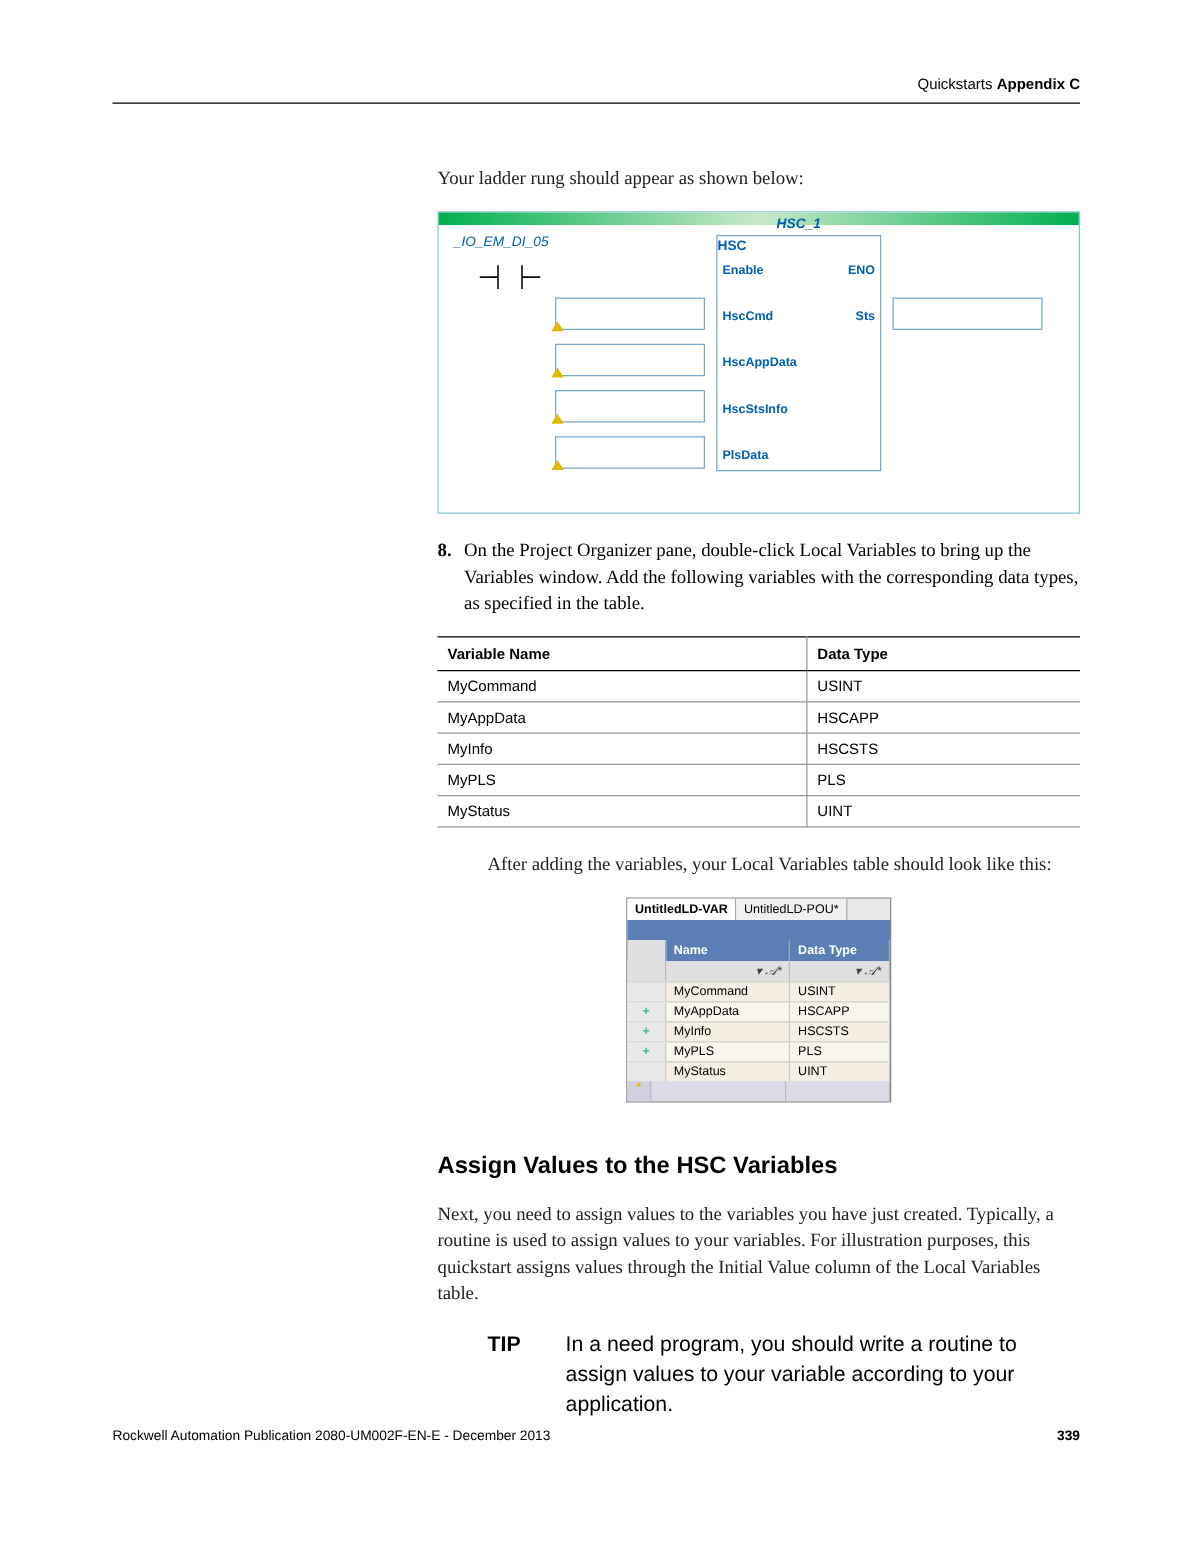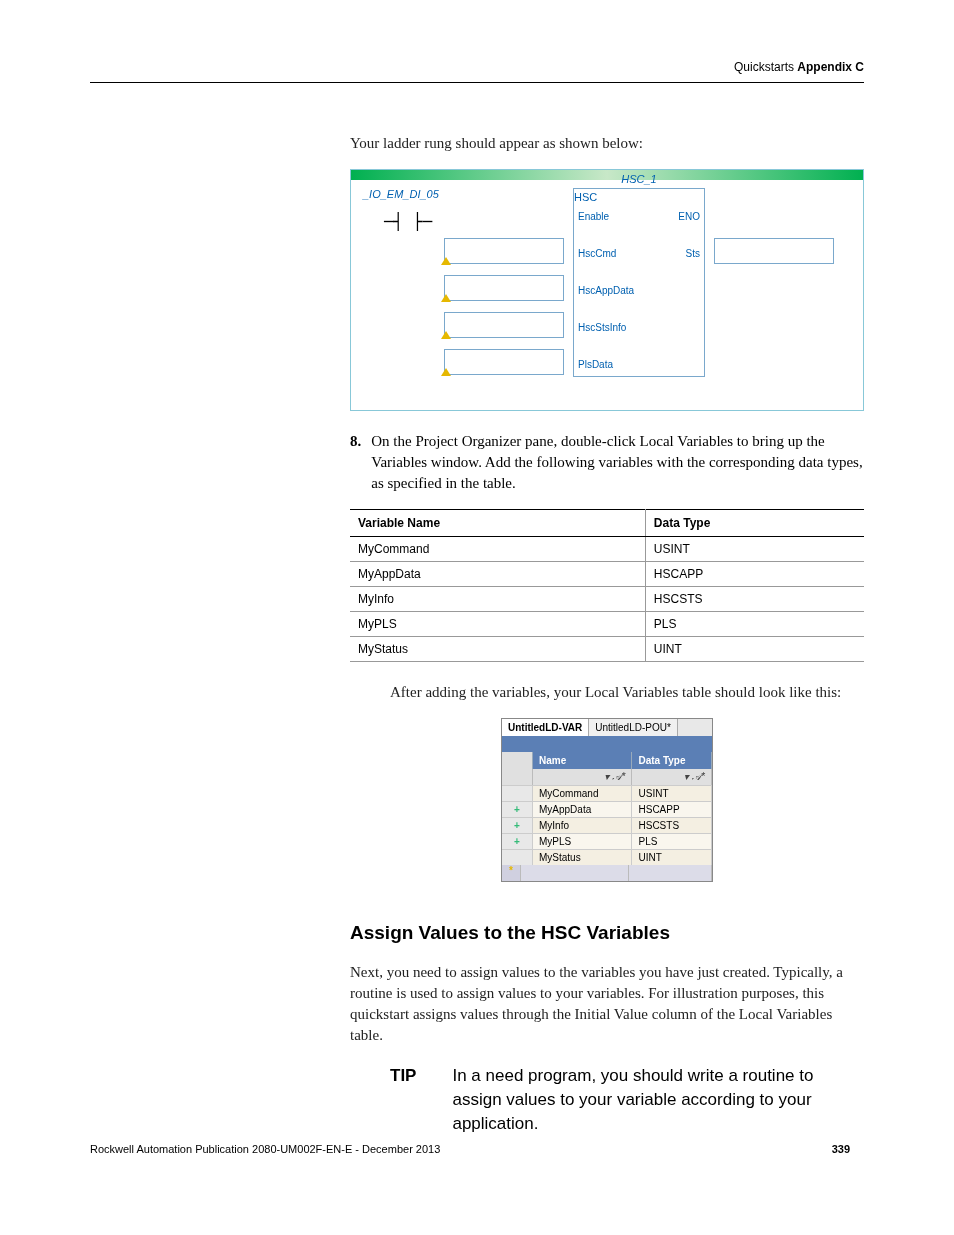--- a/index.html
+++ b/index.html
@@ -212,21 +212,21 @@
   }
   .tip-label {
     font-weight: bold;
     margin-left: 40px;
     flex-shrink: 0;
   }
   .footer {
     position: absolute;
     bottom: 40px;
     left: 90px;
-    right: 104px;
+    right: 90px;
     display: flex;
     justify-content: space-between;
     font-size: 11px;
   }
   .footer .pg { font-weight: bold; }
 </style>
 </head>
 <body>
 
 <div class="page">
@@ -240,21 +240,21 @@
     <p class="body-text">Your ladder rung should appear as shown below:</p>
 
     <div class="figure">
       <div class="figure-hdr"></div>
       <div class="figure-body">
         <div class="rung-row">
           <div class="contact">
             <div class="contact-label">_IO_EM_DI_05</div>
             <div class="contact-sym">─┤ ├─</div>
           </div>
-          <div style="position:relative;">
+          <div style="position:relative;font-weight:bold;">
             <div class="fb-block">
               <div class="fb-title-outer">HSC_1</div>
               <div class="fb-title">HSC</div>
               <div style="position:relative;text-align:center;">
                 <div class="fb-row">
                   <span>Enable</span>
                   <span>ENO</span>
                 </div>
                 <div class="fb-row" style="margin-top:14px; position:relative;">
                   <span>HscCmd</span>

